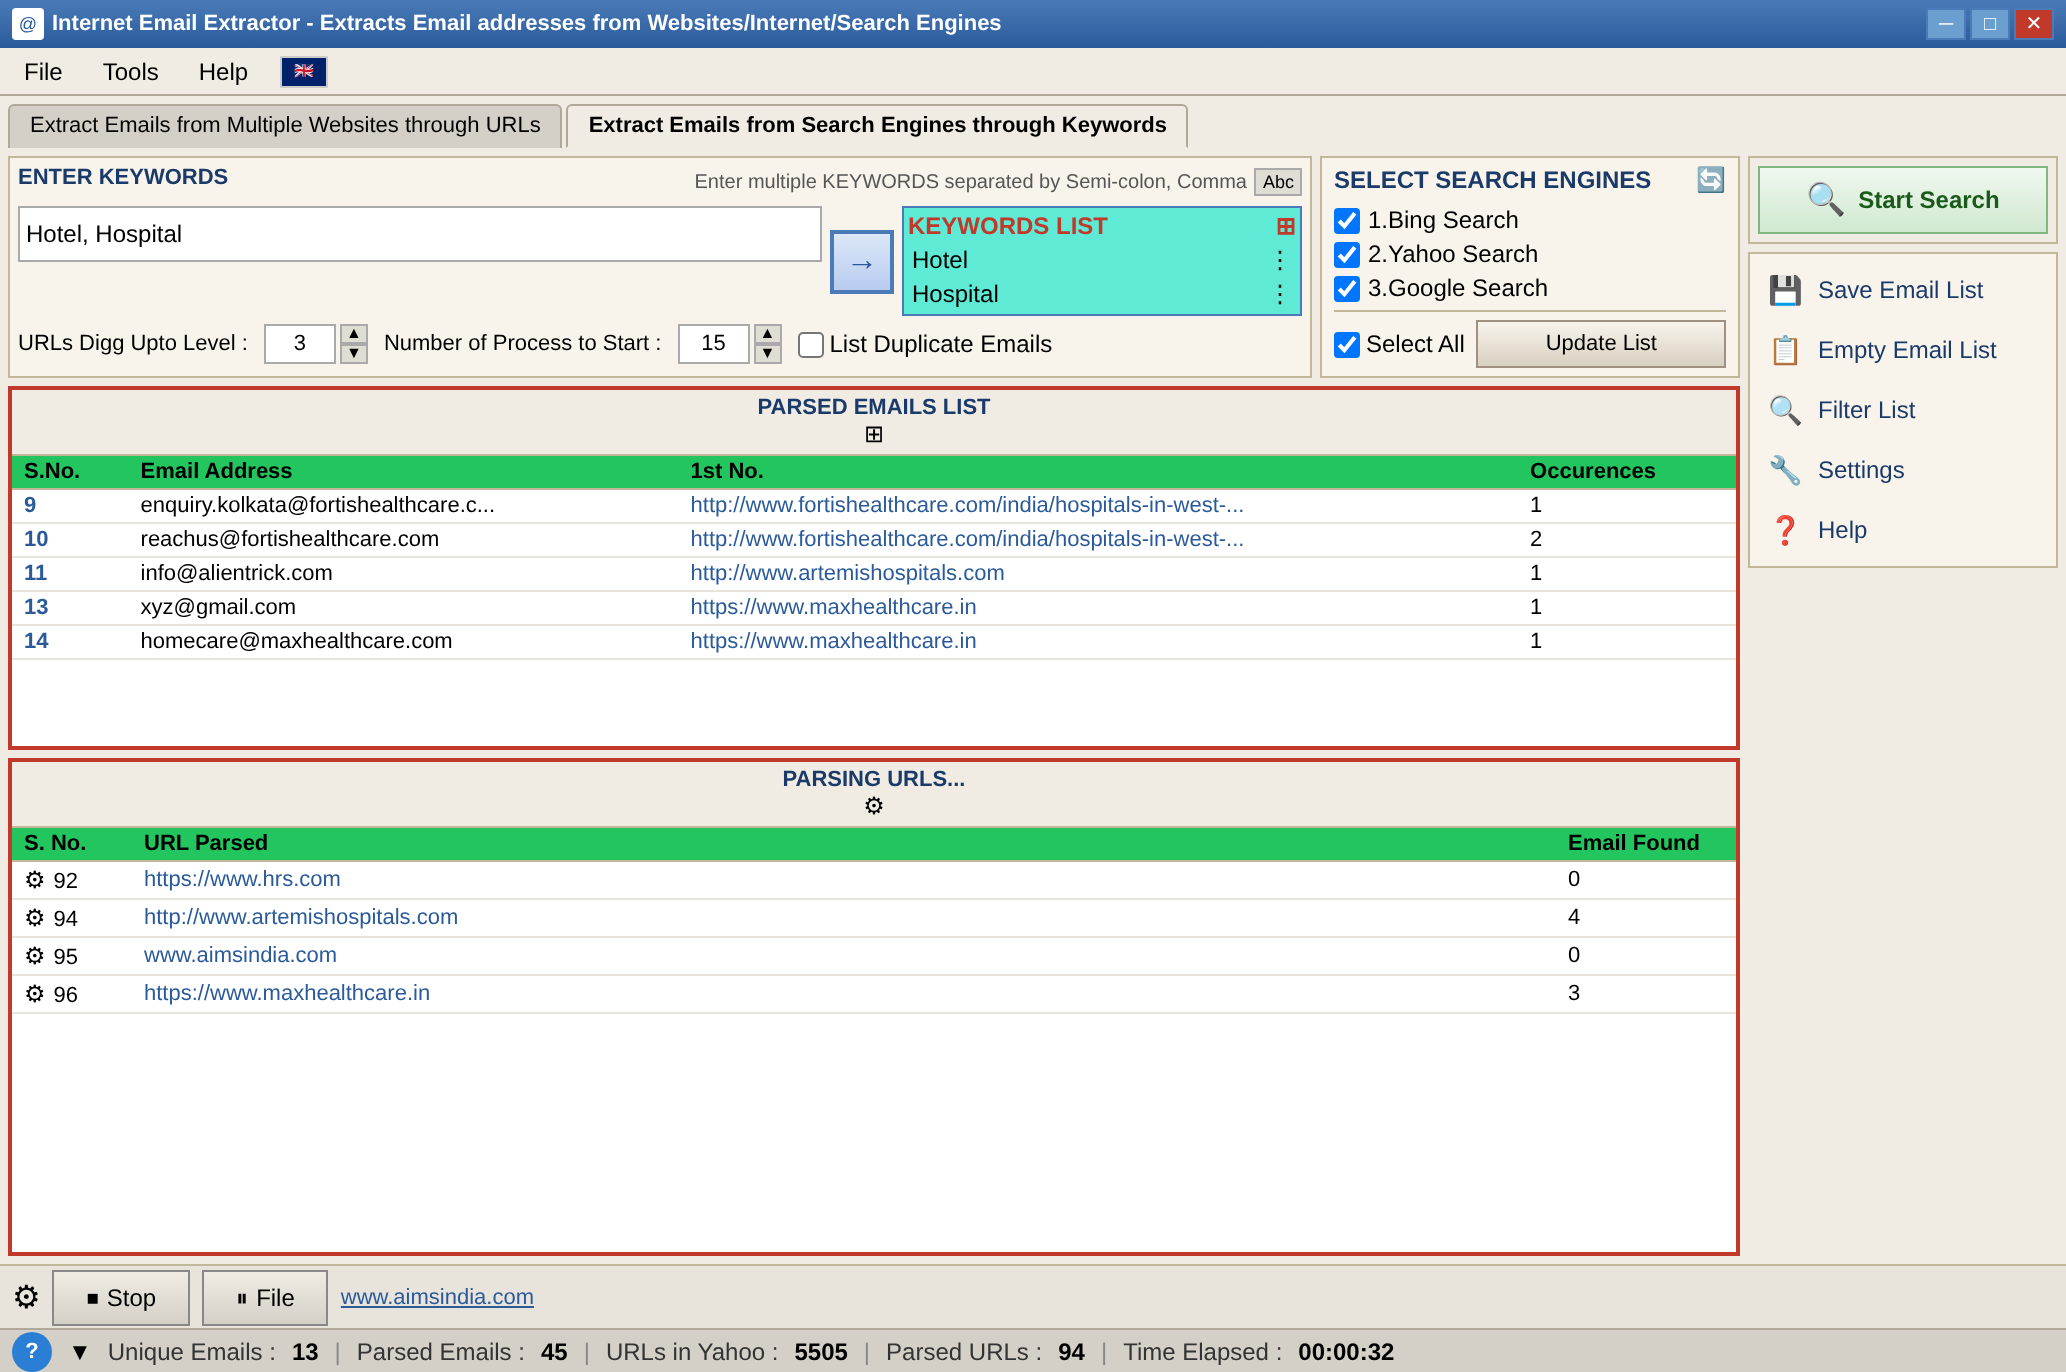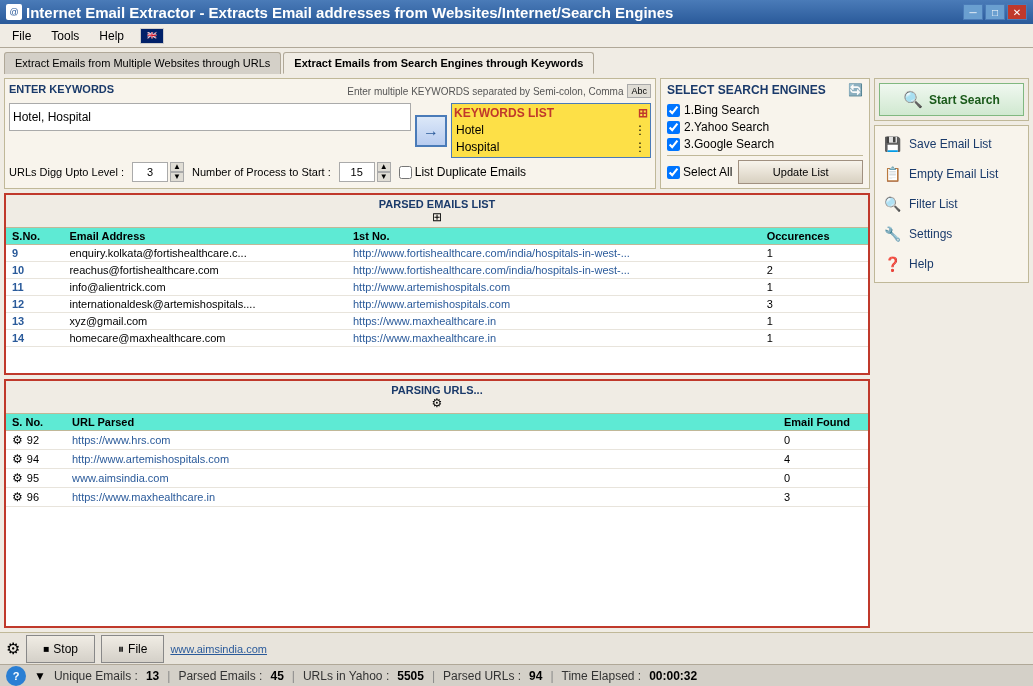--- a/index.html
+++ b/index.html
@@ -9,21 +9,21 @@
       background: linear-gradient(to bottom, #4a7bb8, #2a5a9a);
       color: white;
       height: 24px;
       display: flex;
       align-items: center;
       padding: 0 6px;
       justify-content: space-between;
     }
     .title-bar-left { display: flex; align-items: center; gap: 4px; }
     .title-bar-icon { width: 16px; height: 16px; background: #fff; border-radius: 2px; font-size: 9px; display: flex; align-items: center; justify-content: center; color: #2a5a9a; }
-    .title-bar-title { font-size: 15px; font-weight: bold; }
+    .title-bar-title { font-size: 11px; font-weight: bold; }
     .title-bar-controls { display: flex; gap: 2px; }
     .title-bar-btn { width: 20px; height: 16px; background: #6a9fd0; border: 1px solid #4a7bb8; color: white; font-size: 10px; cursor: pointer; display: flex; align-items: center; justify-content: center; }
     .title-bar-btn.close { background: #c0392b; }
 
     .menu-bar {
       background: #f0ece4;
       height: 24px;
       display: flex;
       align-items: center;
       padding: 0 4px;
@@ -96,21 +96,21 @@
     .keyword-input {
       border: 1px solid #aaa;
       padding: 3px;
       font-size: 12px;
       background: #fff;
       height: 28px;
     }
 
     .keywords-list-box {
       border: 1px solid #4a7bb8;
-      background: #fde047;
+      background: #5eead4;
       width: 200px;
       padding: 2px;
       position: relative;
     }
     .keywords-list-title {
       font-size: 11px;
       color: #c0392b;
       font-weight: bold;
       display: flex;
       align-items: center;
@@ -185,21 +185,21 @@
       display: flex;
       align-items: center;
       justify-content: space-between;
       border-bottom: 1px solid #c0b898;
       flex-direction: column;
     }
 
     .table-container { overflow-y: auto; height: 145px; }
     table { width: 100%; border-collapse: collapse; }
     th {
-      background: #5eead4;
+      background: #22c55e;
       border-bottom: 1px solid #c0b898;
       padding: 2px 6px;
       text-align: left;
       font-size: 11px;
       position: sticky;
       top: 0;
     }
     td { padding: 2px 6px; border-bottom: 1px solid #e8e4dc; font-size: 11px; }
     .row-num { color: #2a5a9a; font-weight: bold; }
     .link-text { color: #2a5a9a; }
@@ -456,26 +456,20 @@
     <td class="row-num">10</td>
     <td>reachus@fortishealthcare.com</td>
     <td class="link-text">http://www.fortishealthcare.com/india/hospitals-in-west-...</td>
     <td>2</td>
   </tr>
                 <tr>
     <td class="row-num">11</td>
     <td>info@alientrick.com</td>
     <td class="link-text">http://www.artemishospitals.com</td>
     <td>1</td>
-  </tr>
-                <tr>
-    <td class="row-num">12</td>
-    <td>internationaldesk@artemishospitals....</td>
-    <td class="link-text">http://www.artemishospitals.com</td>
-    <td>3</td>
   </tr>
                 <tr>
     <td class="row-num">13</td>
     <td>xyz@gmail.com</td>
     <td class="link-text">https://www.maxhealthcare.in</td>
     <td>1</td>
   </tr>
                 <tr>
     <td class="row-num">14</td>
     <td>homecare@maxhealthcare.com</td>

